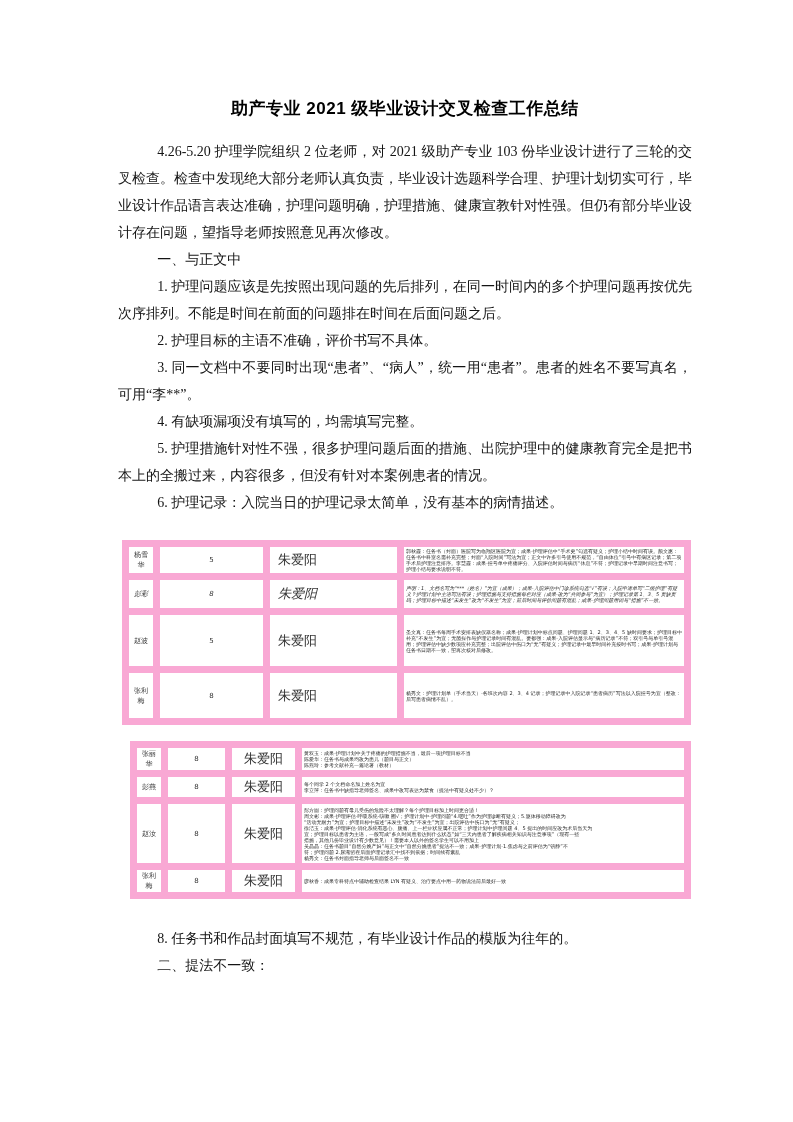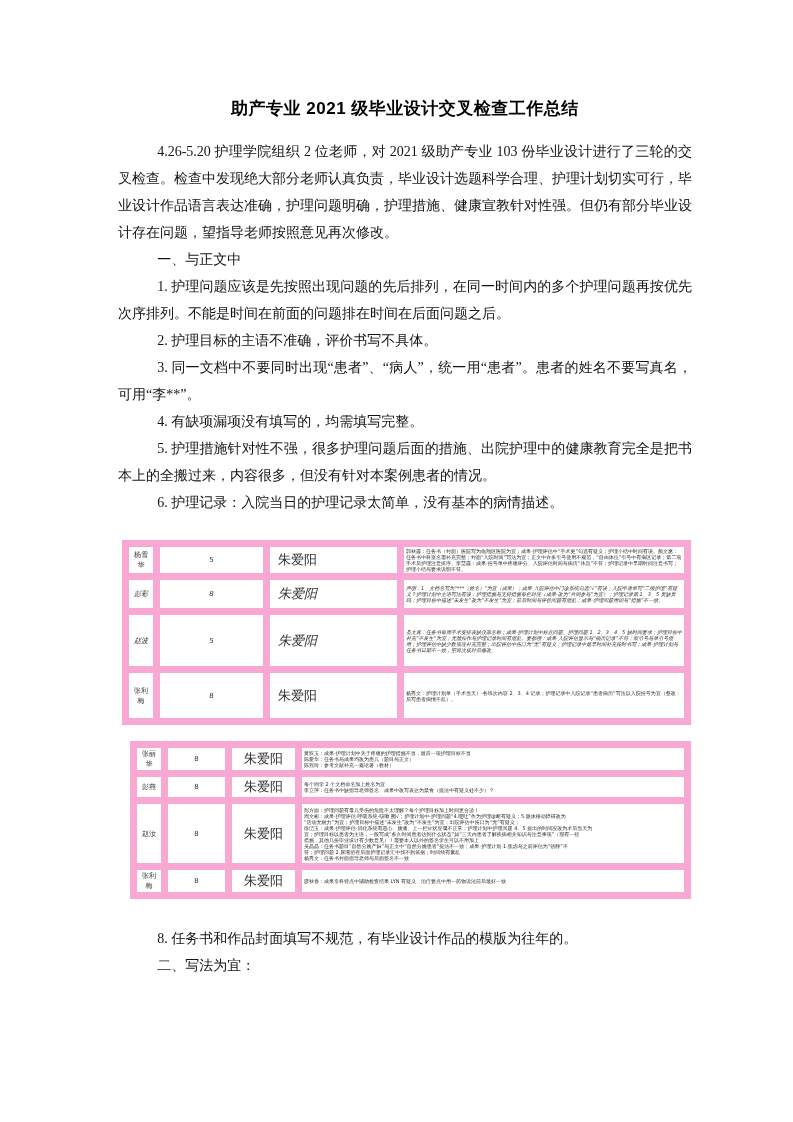--- a/index.html
+++ b/index.html
@@ -103,21 +103,21 @@
         <td class="cell-score">5</td>
         <td class="cell-reviewer">朱爱阳</td>
         <td class="cell-comments" rowspan="1">郭秋霞：任务书（封面）医院写为临翔区医院为宜；成果-护理评估中“手术史”勾选有疑义；护理小结中时间有误。颜文惠：任务书中科室名需补充完整；封面“入院时间”写法为宜；正文中许多引号使用不规范，“自由体位”引号中有病区记录；第二项手术后护理注意排序。李慧霞：成果-挂号单中疼痛评分、入院评估时间与病历“休息”不符；护理记录中早期时间注意书写；护理小结与要求说明不符。</td>
       </tr>
       <tr style="height:35px;font-style:italic;">
         <td class="cell-name">彭彩</td>
         <td class="cell-score">8</td>
         <td class="cell-reviewer">朱爱阳</td>
         <td class="cell-comments">声明：1、文档名写为“***（姓名）”为宜（成果）；成果-入院评估中门诊系统勾选“√”有误；入院申请单写“二级护理”有疑义？护理计划中主语写法有误；护理措施与支持措施每栏对应（成果-改为“共同参与”为宜）；护理记录第 1、3、5 页缺页码；护理目标中描述“未发生”改为“不发生”为宜；前后时间与评价问题有混乱；成果-护理问题用词与“措施”不一致。</td>
       </tr>
-      <tr style="height:58px;font-style:italic;">
+      <tr style="height:58px;">
         <td class="cell-name">赵波</td>
         <td class="cell-score">5</td>
         <td class="cell-reviewer">朱爱阳</td>
         <td class="cell-comments">圣文真：任务书每周手术安排表缺仪器名称；成果-护理计划中标点问题、护理问题 1、2、3、4、5 缺时间要求；护理目标中补充“不发生”为宜；无菌操作与护理记录时间有混乱。要都强：成果-入院评估显示与“病历记录”不符；双引号与单引号混用；护理评估中缺少数项应补充完整；出院评估中伤口为“无”有疑义；护理记录中最早时间补充按时书写；成果-护理计划与任务书日期不一致，望再次核对后修改。</td>
       </tr>
       <tr style="height:52px;">
         <td class="cell-name">张利梅</td>
         <td class="cell-score">8</td>
         <td class="cell-reviewer">朱爱阳</td>
         <td class="cell-comments">杨秀文：护理计划单（手术当天）-各班次内容 2、3、4 记录；护理记录中入院记录“患者病历”写法以入院挂号为宜（整改：后写患者病情不乱）。</td>
@@ -168,15 +168,15 @@
         <td class="cell-name">张利梅</td>
         <td class="cell-score">8</td>
         <td class="cell-reviewer">朱爱阳</td>
         <td class="cell-comments">廖秋香：成果专科特点中辅助检查结果 LYN 有疑义、治疗要点中用一药物说法前后最好一致</td>
       </tr>
     </tbody>
       </table>
   </div>
 
   <p class="body-par after-table">8. 任务书和作品封面填写不规范，有毕业设计作品的模版为往年的。</p>
-  <p class="body-par">二、写法为宜：</p>
+  <p class="body-par">二、提法不一致：</p>
 
 </div>
 
 </body></html>

